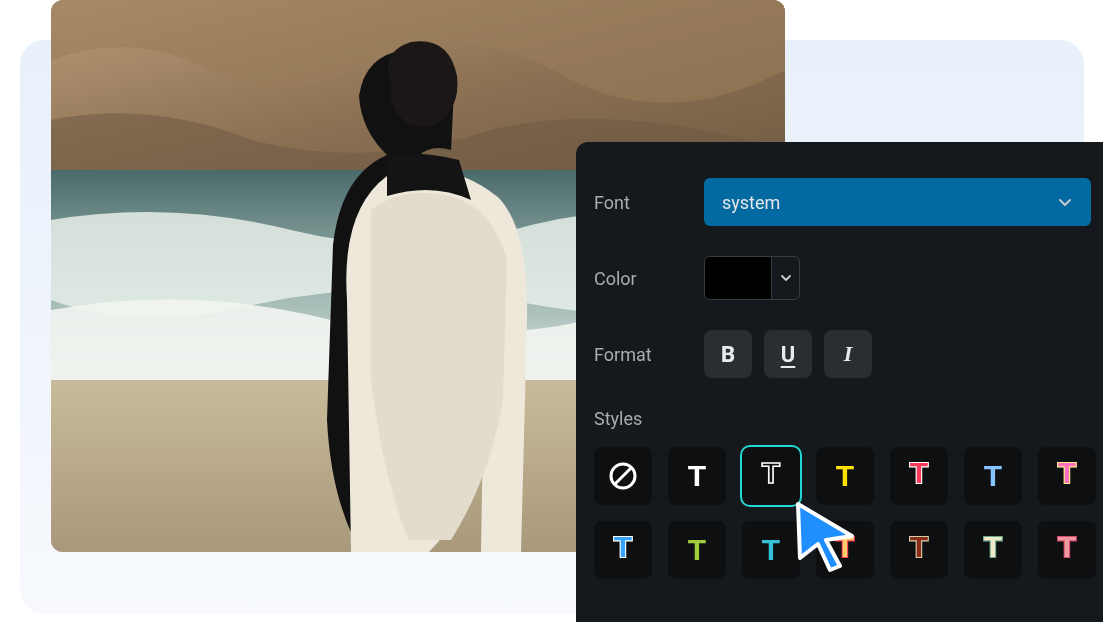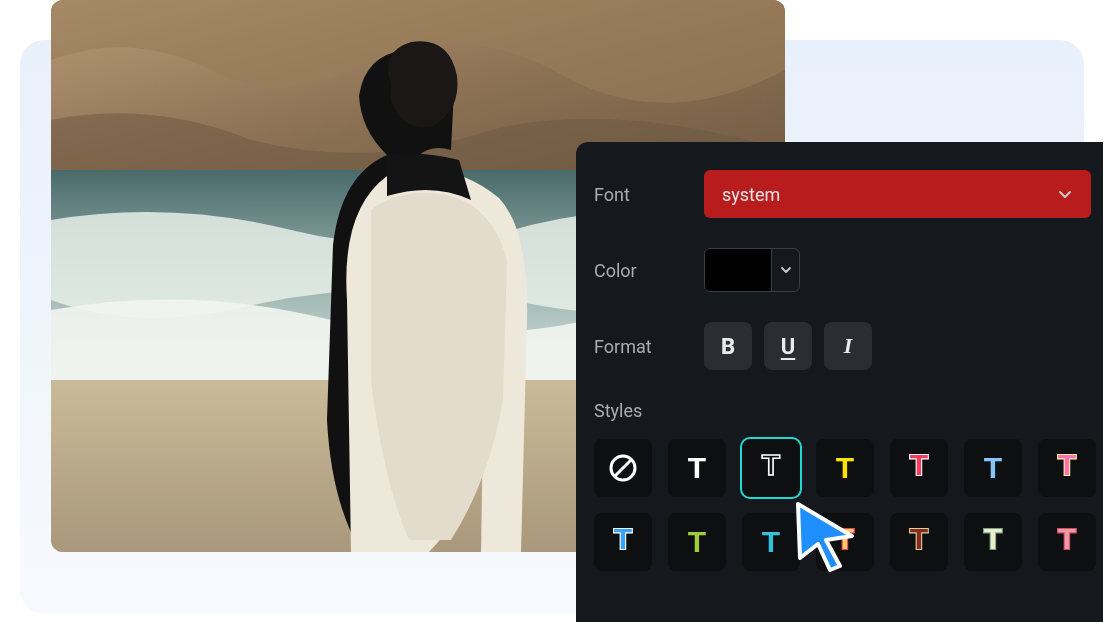--- a/index.html
+++ b/index.html
@@ -32,39 +32,39 @@
     }
     .photo svg { width: 100%; height: 100%; display: block; }
     .panel {
       position: absolute;
       left: 576px;
       top: 142px;
       width: 527px;
       height: 480px;
       background: #15181c;
       border-radius: 12px 0 0 0;
-      padding: 28px 0 0 18px;
+      padding: 36px 0 0 18px;
       color: #d0d3d6;
     }
     .row {
       display: flex;
       align-items: center;
       margin-bottom: 30px;
     }
     .row-label {
       width: 110px;
       font-size: 18px;
       color: #a9adb1;
       flex-shrink: 0;
     }
     .font-select {
       flex: 1;
       margin-right: 12px;
       height: 48px;
-      background: #b91c1c;
+      background: #0369a1;
       border-radius: 6px;
       display: flex;
       align-items: center;
       justify-content: space-between;
       padding: 0 18px;
       cursor: pointer;
     }
     .font-select-value {
       font-size: 18px;
       color: #e4e6e8;

